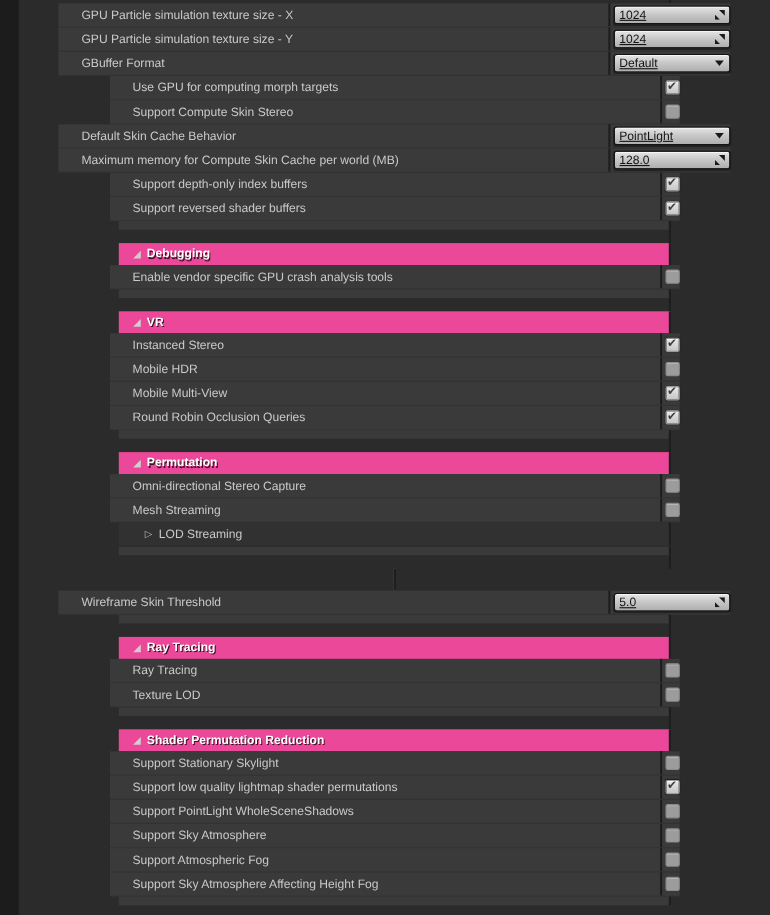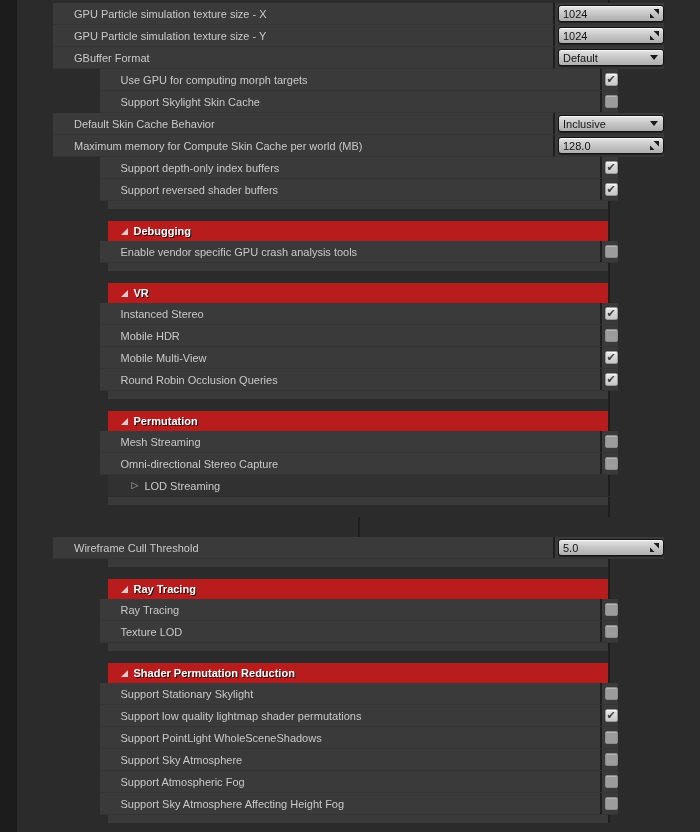--- a/index.html
+++ b/index.html
@@ -16,21 +16,21 @@
 
   
   .band{display:flex;box-sizing:border-box;}
   .name-col{width:500px;box-sizing:border-box;display:flex;align-items:center;}
   .val-col{flex:1;border-left:2px solid #1e1e1e;box-sizing:border-box;display:flex;align-items:center;}
 
   .gap{height:12px;background:#2b2b2b;}
   .gap.top{height:3px;}
   .pad{height:8px;background:#3a3a3a;}
 
-  .section-header{height:20px;background:#b91c1c;}
+  .section-header{height:20px;background:#ec4899;}
   .section-header .name-col{padding-left:13px;}
   .hdr-arrow{
     width:0;height:0;
     border-left:7px solid transparent;
     border-bottom:7px solid #cfcfcf;
     margin-right:6px;flex:none;
   }
   .hdr-text{
     color:#ffffff;font-weight:bold;
     text-shadow:1px 1px 0 rgba(0,0,0,0.75);
@@ -48,21 +48,21 @@
     margin-left:3px;
     width:96px;height:15px;
     border:1px solid #141414;border-radius:3px;
     background:linear-gradient(#e6e6e6,#c9c9c9 45%,#aeaeae);
     box-shadow:inset 0 1px 0 rgba(255,255,255,0.65), 0 1px 1px rgba(0,0,0,0.45);
     display:flex;align-items:center;
     color:#141414;
     padding:0 4px;
     cursor:default;
   }
-  .ctrl .val{flex:1;white-space:nowrap;overflow:hidden;}
+  .ctrl .val{flex:1;white-space:nowrap;overflow:hidden;text-decoration:underline;}
   .spin-icon{flex:none;width:9px;height:9px;display:block;}
   .dd-arrow{
     flex:none;width:0;height:0;
     border-left:4px solid transparent;
     border-right:4px solid transparent;
     border-top:5px solid #1a1a1a;
     margin-right:1px;
   }
 
   .checkbox{
@@ -141,33 +141,33 @@
           <span class="row-label">Use GPU for computing morph targets</span>
         </div>
         <div class="val-col">
           <div class="checkbox checked">
             <span class="mark">✔</span>
           </div>
         </div>
       </div>
       <div class="band row">
         <div class="name-col">
-          <span class="row-label">Support Skylight Skin Cache</span>
+          <span class="row-label">Support Compute Skin Stereo</span>
         </div>
         <div class="val-col">
           <div class="checkbox unchecked"></div>
         </div>
       </div>
       <div class="band row">
         <div class="name-col">
           <span class="row-label">Default Skin Cache Behavior</span>
         </div>
         <div class="val-col">
           <div class="ctrl">
-            <span class="val">Inclusive</span>
+            <span class="val">PointLight</span>
             <div class="dd-arrow"></div>
           </div>
         </div>
       </div>
       <div class="band row">
         <div class="name-col">
           <span class="row-label">Maximum memory for Compute Skin Cache per world (MB)</span>
         </div>
         <div class="val-col">
           <div class="ctrl">
@@ -285,29 +285,29 @@
       </div>
       <div class="band section-header">
         <div class="name-col">
           <div class="hdr-arrow"></div>
           <span class="hdr-text">Permutation</span>
         </div>
         <div class="val-col"></div>
       </div>
       <div class="band row">
         <div class="name-col">
+          <span class="row-label">Omni-directional Stereo Capture</span>
+        </div>
+        <div class="val-col">
+          <div class="checkbox unchecked"></div>
+        </div>
+      </div>
+      <div class="band row">
+        <div class="name-col">
           <span class="row-label">Mesh Streaming</span>
-        </div>
-        <div class="val-col">
-          <div class="checkbox unchecked"></div>
-        </div>
-      </div>
-      <div class="band row">
-        <div class="name-col">
-          <span class="row-label">Omni-directional Stereo Capture</span>
         </div>
         <div class="val-col">
           <div class="checkbox unchecked"></div>
         </div>
       </div>
       <div class="band row expander-row">
         <div class="name-col">
           <span class="exp-arrow">▷</span>
           <span class="row-label">LOD Streaming</span>
         </div>
@@ -319,21 +319,21 @@
       </div>
       <div class="band gap">
         <div class="name-col"></div>
         <div class="val-col"></div>
       </div>
       <div class="band section-header">
         <div class="val-col"></div>
       </div>
       <div class="band row">
         <div class="name-col">
-          <span class="row-label">Wireframe Cull Threshold</span>
+          <span class="row-label">Wireframe Skin Threshold</span>
         </div>
         <div class="val-col">
           <div class="ctrl">
             <span class="val">5.0</span>
             <svg viewBox="0 0 10 10" class="spin-icon">
               <path d="M10 0 L10 6 L4 0 Z" fill="#1a1a1a"></path>
               <path d="M0 10 L5 10 L0 5 Z" fill="#1a1a1a"></path>
             </svg>
           </div>
         </div>

